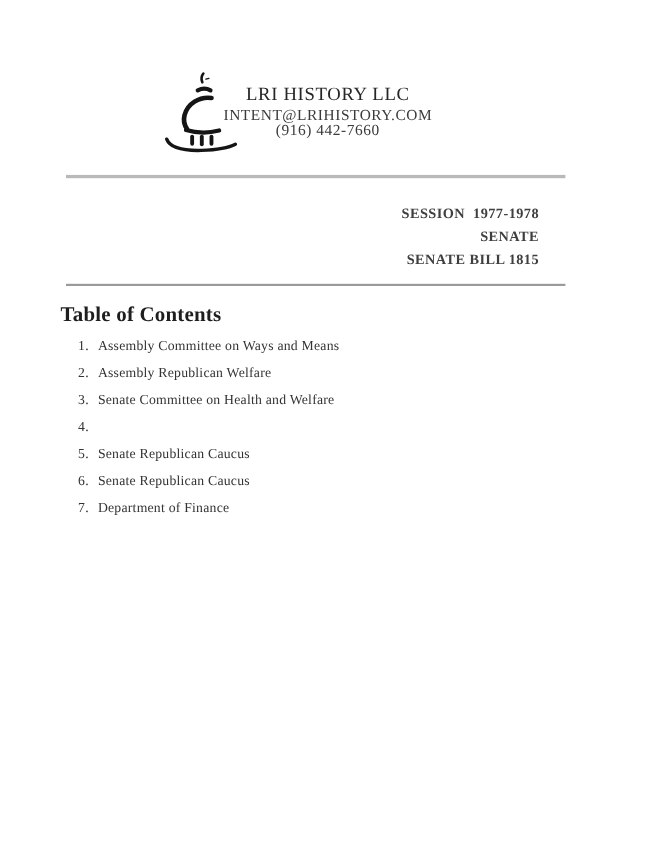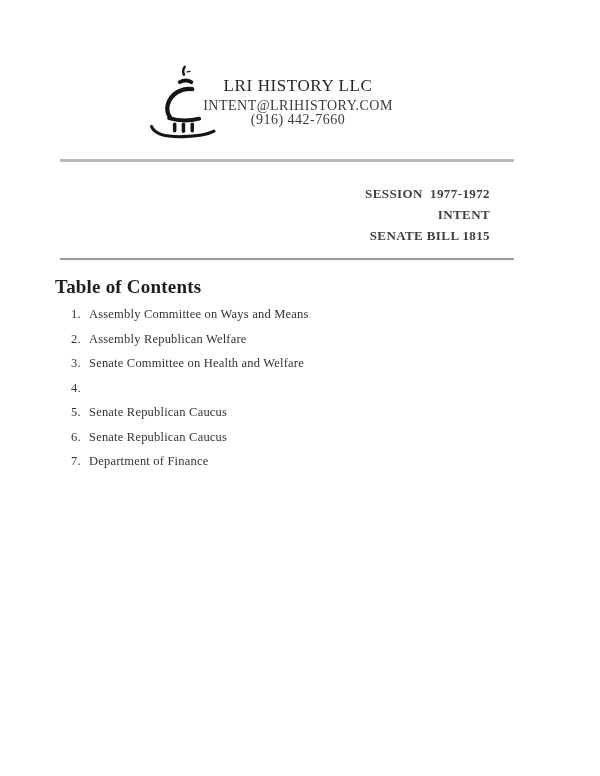--- a/index.html
+++ b/index.html
@@ -138,22 +138,22 @@
     <div class="company-name">LRI HISTORY LLC</div>
     <div class="contact-block">
       <div class="contact-line">INTENT@LRIHISTORY.COM</div>
       <div class="contact-line">(916) 442-7660</div>
     </div>
   </div>
 
   <div class="rule rule-top"></div>
 
   <div class="case-block">
-    <div class="case-line">SESSION  1977-1972</div>
-    <div class="case-line">INTENT</div>
+    <div class="case-line">SESSION  1977-1978</div>
+    <div class="case-line">SENATE</div>
     <div class="case-line">SENATE BILL 1815</div>
   </div>
 
   <div class="rule rule-bottom"></div>
 
   <div class="toc-title">Table of Contents</div>
 
   <ol class="toc-list">
     <li class="toc-item">
       <span class="toc-num">1.</span>

